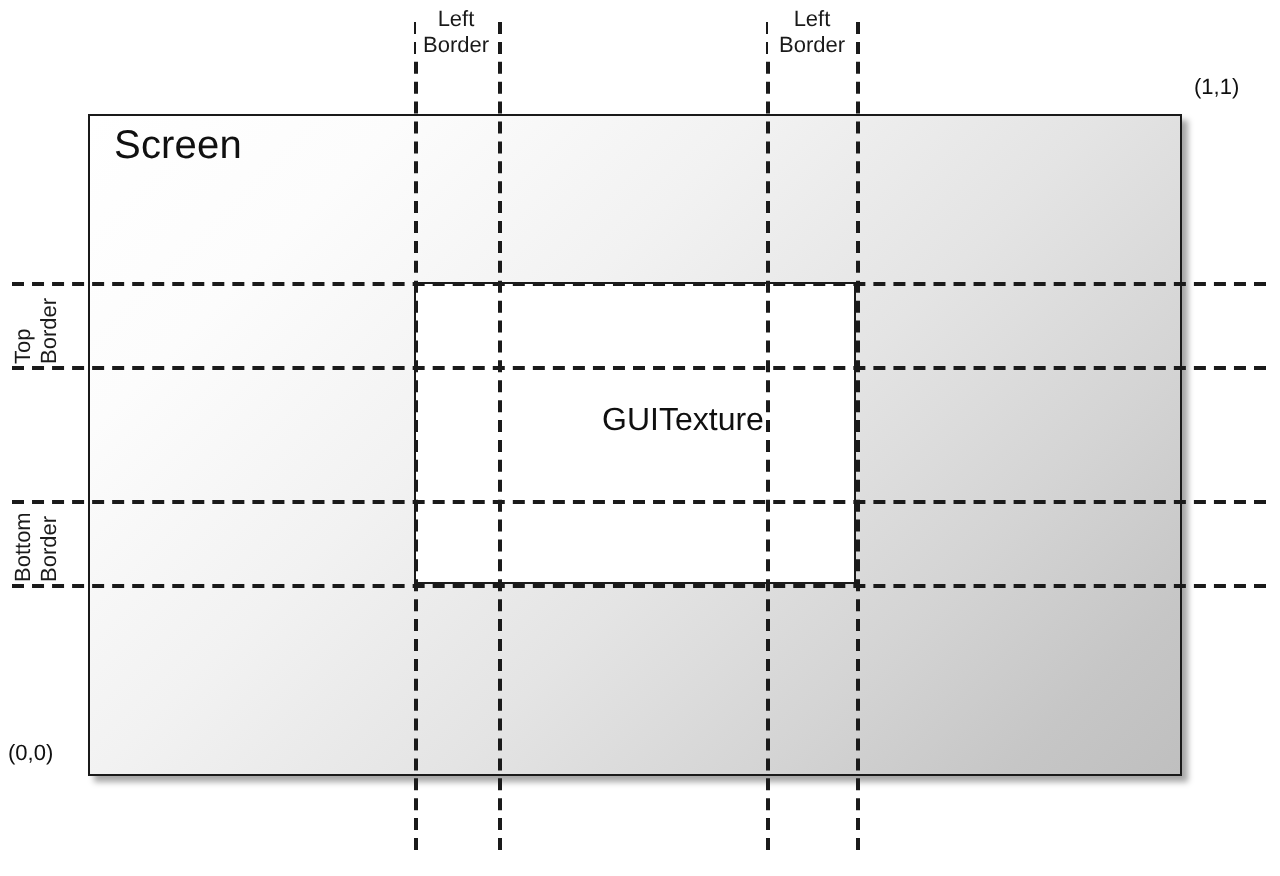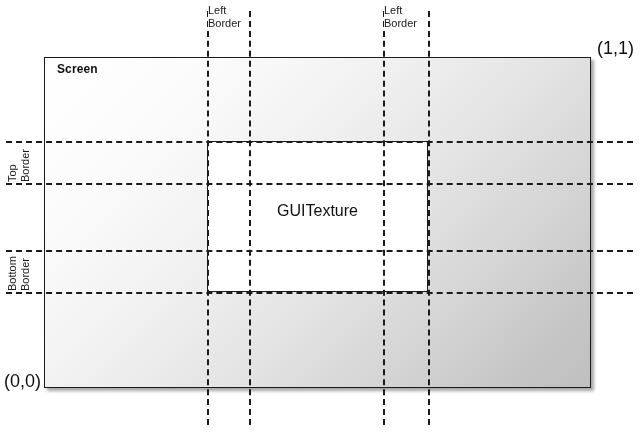--- a/index.html
+++ b/index.html
@@ -41,26 +41,25 @@
                 #c6c6c6 90%,
                 #bfbfbf 100%);
     box-shadow: 3px 3px 3px rgba(0,0,0,0.35);
     z-index: 2;
   }
 
   .screen-label {
     position: absolute;
     left: 57px;
     top: 62px;
-    font-size: 12px;
+    font-size: 20px;
     letter-spacing: 0.1px;
     color: #101010;
     z-index: 6;
     white-space: nowrap;
-    font-weight: bold;
   }
 
   
   .guitexture-rect {
     position: absolute;
     left: 207px;
     top: 141px;
     width: 221px;
     height: 151px;
     box-sizing: border-box;
@@ -72,20 +71,21 @@
   .guitexture-label {
     position: absolute;
     left: 207px;
     top: 202px;
     width: 221px;
     text-align: center;
     font-size: 16px;
     color: #101010;
     z-index: 7;
     white-space: nowrap;
+    padding-left: 24px;
   }
 
   
   .dash-v {
     position: absolute;
     top: 11px;
     width: 0;
     height: 414px;
     border-left: 2.5px dashed #1a1a1a;
     z-index: 8;
@@ -97,21 +97,21 @@
     width: 627px;
     height: 0;
     border-top: 2.5px dashed #1a1a1a;
     z-index: 8;
   }
 
   
   .top-label {
     position: absolute;
     top: 4px;
-    text-align: left;
+    text-align: center;
     font-size: 11px;
     line-height: 13px;
     color: #1a1a1a;
     z-index: 9;
     background: #ffffff;
     white-space: nowrap;
   }
   .top-label .l1 { display: block; }
   .top-label .l2 { display: block; }
 
@@ -125,21 +125,21 @@
     white-space: nowrap;
     transform-origin: left top;
     transform: rotate(-90deg);
   }
   .side-label .l1 { display: block; }
   .side-label .l2 { display: block; }
 
   
   .coord {
     position: absolute;
-    font-size: 18px;
+    font-size: 11px;
     color: #101010;
     z-index: 9;
     white-space: nowrap;
   }
   .coord-tr { left: 597px; top: 38px; }
   .coord-bl { left: 4px;   top: 371px; }
 </style>
 </head>
 <body>
 

